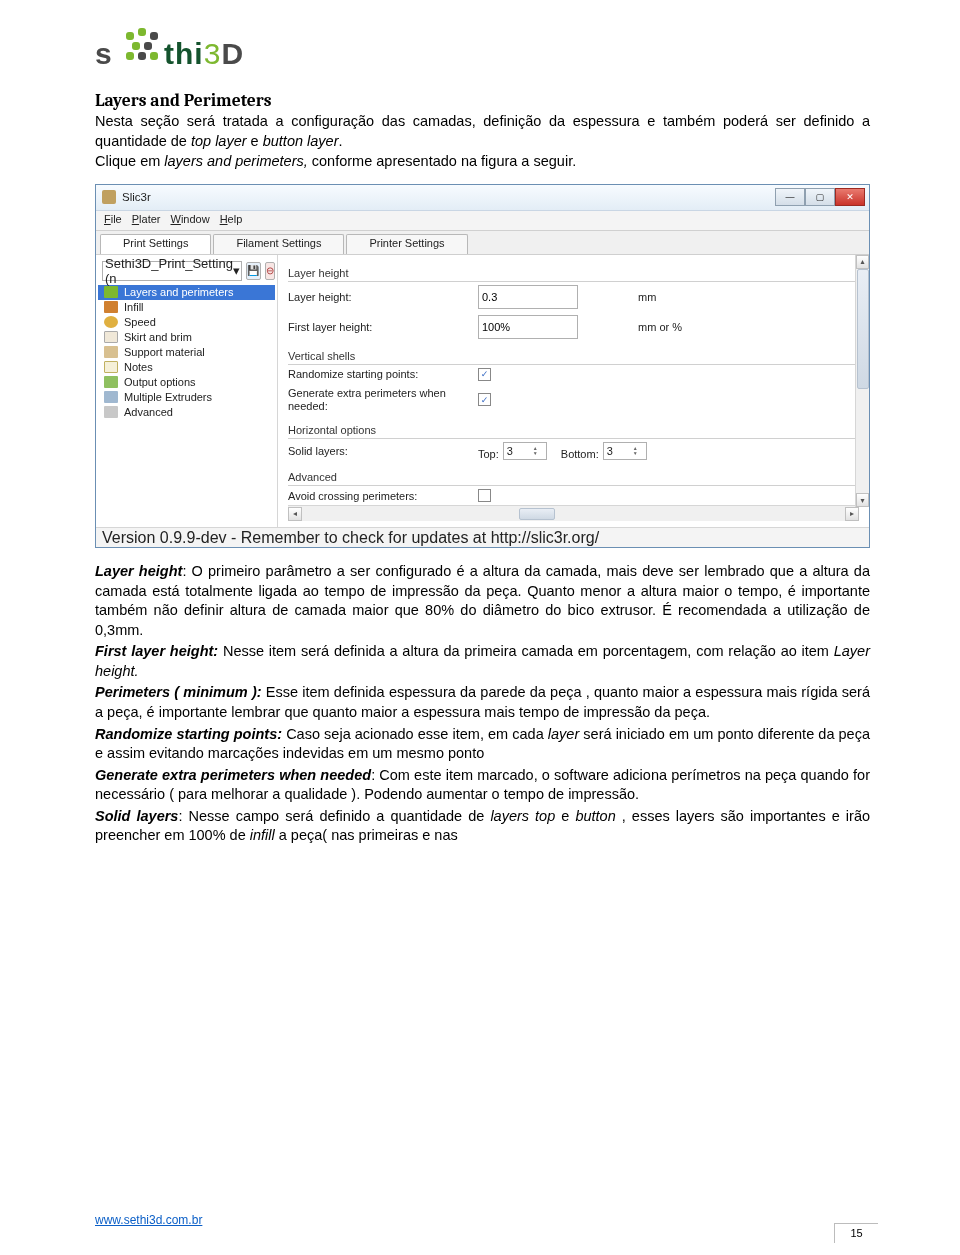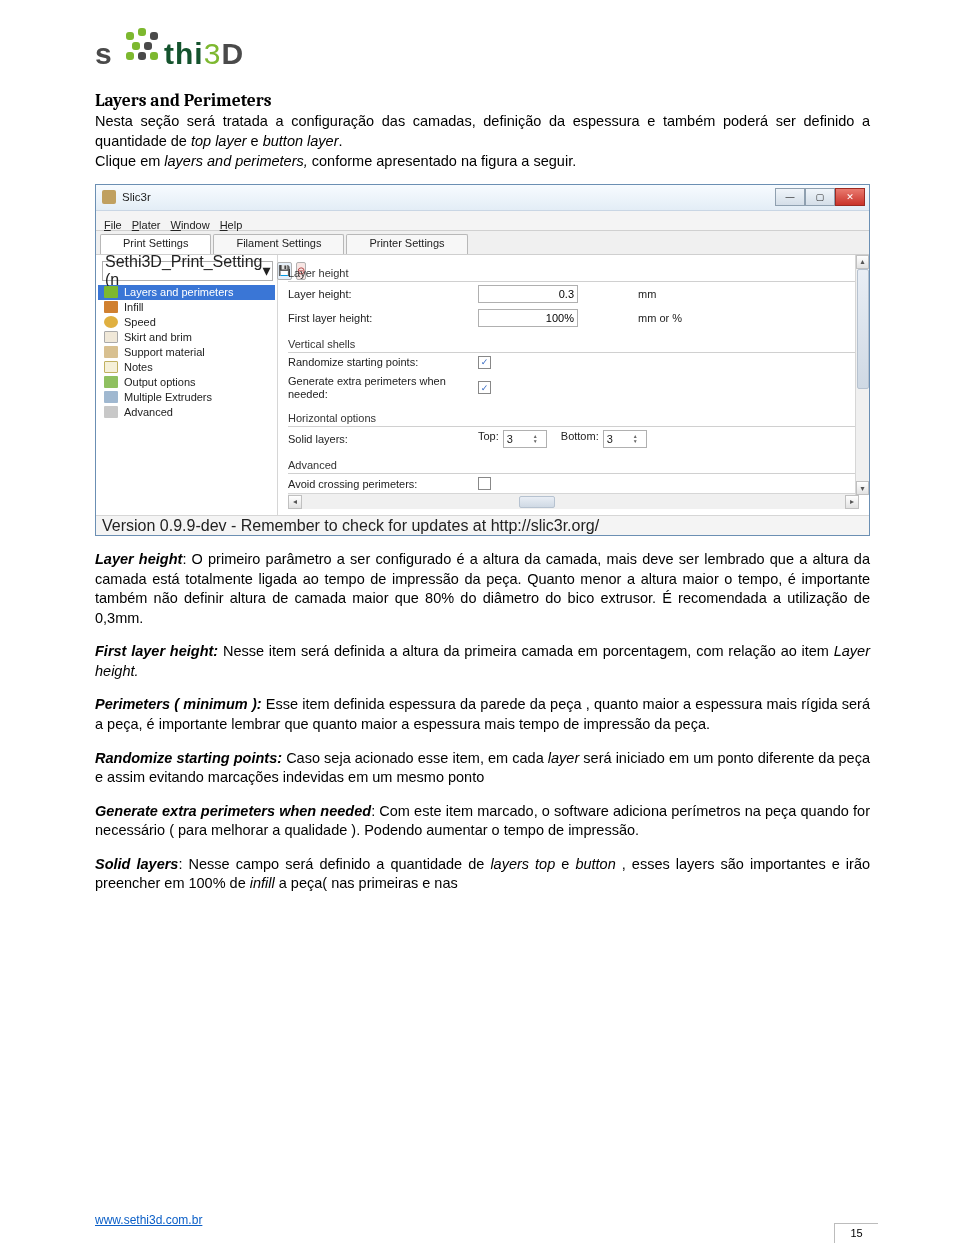--- a/index.html
+++ b/index.html
@@ -15,21 +15,21 @@
   }
   .logo { font-size: 30px; font-weight: 700; letter-spacing: 1px; margin-bottom: 14px; position: relative; height: 54px;}
   .logo .dots { display:inline-block; width:42px; height:42px; position:relative; top:6px;}
   .logo .dots span{ position:absolute; border-radius:3px;}
   .logo .s1{ color:#4a4a4a;}
   .logo .thi{ color:#14532d;}
   .logo .three{ color:#7db82f; font-weight:300;}
   .logo .d{ color:#4a4a4a;}
   h2 { font-family: Cambria, Georgia, serif; font-weight: 700; font-size: 17.5px; margin: 8px 0 2px 0; }
   p.body { font-size: 14.5px; line-height: 1.35; margin: 1px 0; text-align: justify;}
-  p.spaced { margin-top: 14px; }
+  p.spaced { margin-top: 2px; }
   em { font-style: italic; }
   b.term{ font-weight:700; font-style: italic;}
 
   
   .app-window{
     margin: 12px 0 14px 0;
     border:1px solid #6b8fb3;
     background:#7dd3fc;
     width: 100%;
     font-size:11.5px;
@@ -40,43 +40,43 @@
     background: linear-gradient(#f7fbff,#e3edf6);
     border-bottom:1px solid #c9d6e4;
     display:flex; align-items:center; justify-content:space-between;
     padding:0 4px 0 6px;
   }
   .title-left{ display:flex; align-items:center; gap:6px;}
   .app-icon{ width:14px; height:14px; background:#c0a060; border-radius:2px;}
   .win-btns{ display:flex; gap:0;}
   .wbtn{ width:30px; height:18px; border:1px solid #8fa0b0; background:linear-gradient(#f0f5fa,#d4dee8); display:flex;align-items:center;justify-content:center; font-size:9px;}
   .wbtn.close{ background:linear-gradient(#e97a6f,#c9332a); color:#fff; border-color:#9c2a22;}
-  .menu-bar{ height:20px; background:#f4f4f4; border-bottom:1px solid #d0d0d0; display:flex; gap:10px; padding:8px 8px; font-size:11px;}
+  .menu-bar{ height:20px; background:#f4f4f4; border-bottom:1px solid #d0d0d0; display:flex; gap:10px; padding:2px 8px; font-size:11px;}
   .menu-bar span u{ text-decoration: underline;}
   .tab-strip{ height:24px; background:#f0f0f0; display:flex; gap:2px; padding:3px 4px 0 4px; border-bottom:1px solid #cfcfcf;}
   .tab{ padding:2px 22px; border:1px solid #b8b8b8; border-bottom:none; border-radius:2px 2px 0 0; background:#f7f7f7; font-size:11px;}
   .tab.active{ background:#fff;}
   .content-row{ display:flex; background:#fff;}
   .sidebar{ width:182px; border-right:1px solid #d6d6d6; padding:4px 2px; background:#fff;}
   .profile-row{ display:flex; align-items:center; gap:4px; padding:2px 4px 4px 4px;}
-  .profile-select{ flex:1; border:1px solid #b0b0b0; height:20px; font-size:16px; padding:0 2px; display:flex; align-items:center; justify-content:space-between;}
+  .profile-select{ flex:1; border:1px solid #b0b0b0; height:20px; font-size:13px; padding:0 2px; display:flex; align-items:center; justify-content:space-between;}
   .icon-btn{ width:18px; height:18px; border:1px solid #b0b0b0; border-radius:2px; display:flex;align-items:center;justify-content:center;font-size:10px;}
   .icon-btn.save{ background:#e6f0fa;}
   .icon-btn.del{ background:#f8e6e4; color:#a33;}
   .sb-item{ display:flex; align-items:center; gap:6px; padding:1.5px 6px; font-size:11px;}
   .sb-item.selected{ background:#3a76d6; color:#fff;}
   .sb-icon{ width:14px; height:12px; border-radius:1px;}
   .main-panel{ flex:1; padding:4px 10px 6px 10px; position:relative;}
   .section-title{ font-size:11px; color:#333; border-bottom:1px solid #d0d0d0; padding:4px 0 2px 0; margin-top:4px;}
   .field-row{ display:flex; align-items:center; padding:3px 0; font-size:11px;}
   .field-row .lbl{ width:190px;}
-  .field-row .inp{ width:100px; border:1px solid #b0b0b0; height:18px; font-size:11px; padding:0 3px;text-align:right;}
+  .field-row .inp{ width:100px; border:1px solid #b0b0b0; height:24px; font-size:11px; padding:0 3px;}
   .field-row .unit{ margin-left:60px;}
   .chk{ width:13px; height:13px; border:1px solid #888; display:inline-flex;align-items:center;justify-content:center;font-size:9px; color:#3468c2; background:#fff;}
-  .spinner-pair{ display:flex; align-items:flex-start; gap:4px;}
+  .spinner-pair{ display:flex; align-items:flex-end; gap:4px;}
   .spin{ width:44px; height:18px; border:1px solid #b0b0b0; font-size:11px; padding:0 3px; display:flex;align-items:center; justify-content:space-between;}
   .spin .arr{ width:10px; display:flex;flex-direction:column;}
   .spin .arr span{ font-size:5px; line-height:5px; color:#666;}
   .vscroll{ position:absolute; right:0; top:0; bottom:20px; width:14px; background:#f0f0f0; border-left:1px solid #d6d6d6;}
   .vscroll .arrow{ height:14px; background:linear-gradient(#fff,#e2e2e2); border:1px solid #c0c0c0; display:flex;align-items:center;justify-content:center;font-size:8px;color:#555;}
   .vscroll .thumb{ position:absolute; top:14px; left:1px; width:12px; height:120px; background:linear-gradient(#e9eef5,#cfd9e4); border:1px solid #b6c2d0; border-radius:2px;}
   .hscroll{ height:16px; background:#f0f0f0; border-top:1px solid #d6d6d6; display:flex; justify-content:space-between;align-items:center;}
   .hscroll .har{ width:14px; height:14px; background:linear-gradient(#fff,#e2e2e2); border:1px solid #c0c0c0; display:flex;align-items:center;justify-content:center;font-size:8px;color:#555;}
   .hscroll .htrack{ flex:1; position:relative; height:14px;}
   .hscroll .hthumb{ position:absolute; left:40%; width:36px; height:12px; top:1px; background:linear-gradient(#e9eef5,#cfd9e4); border:1px solid #b6c2d0; border-radius:2px;}

